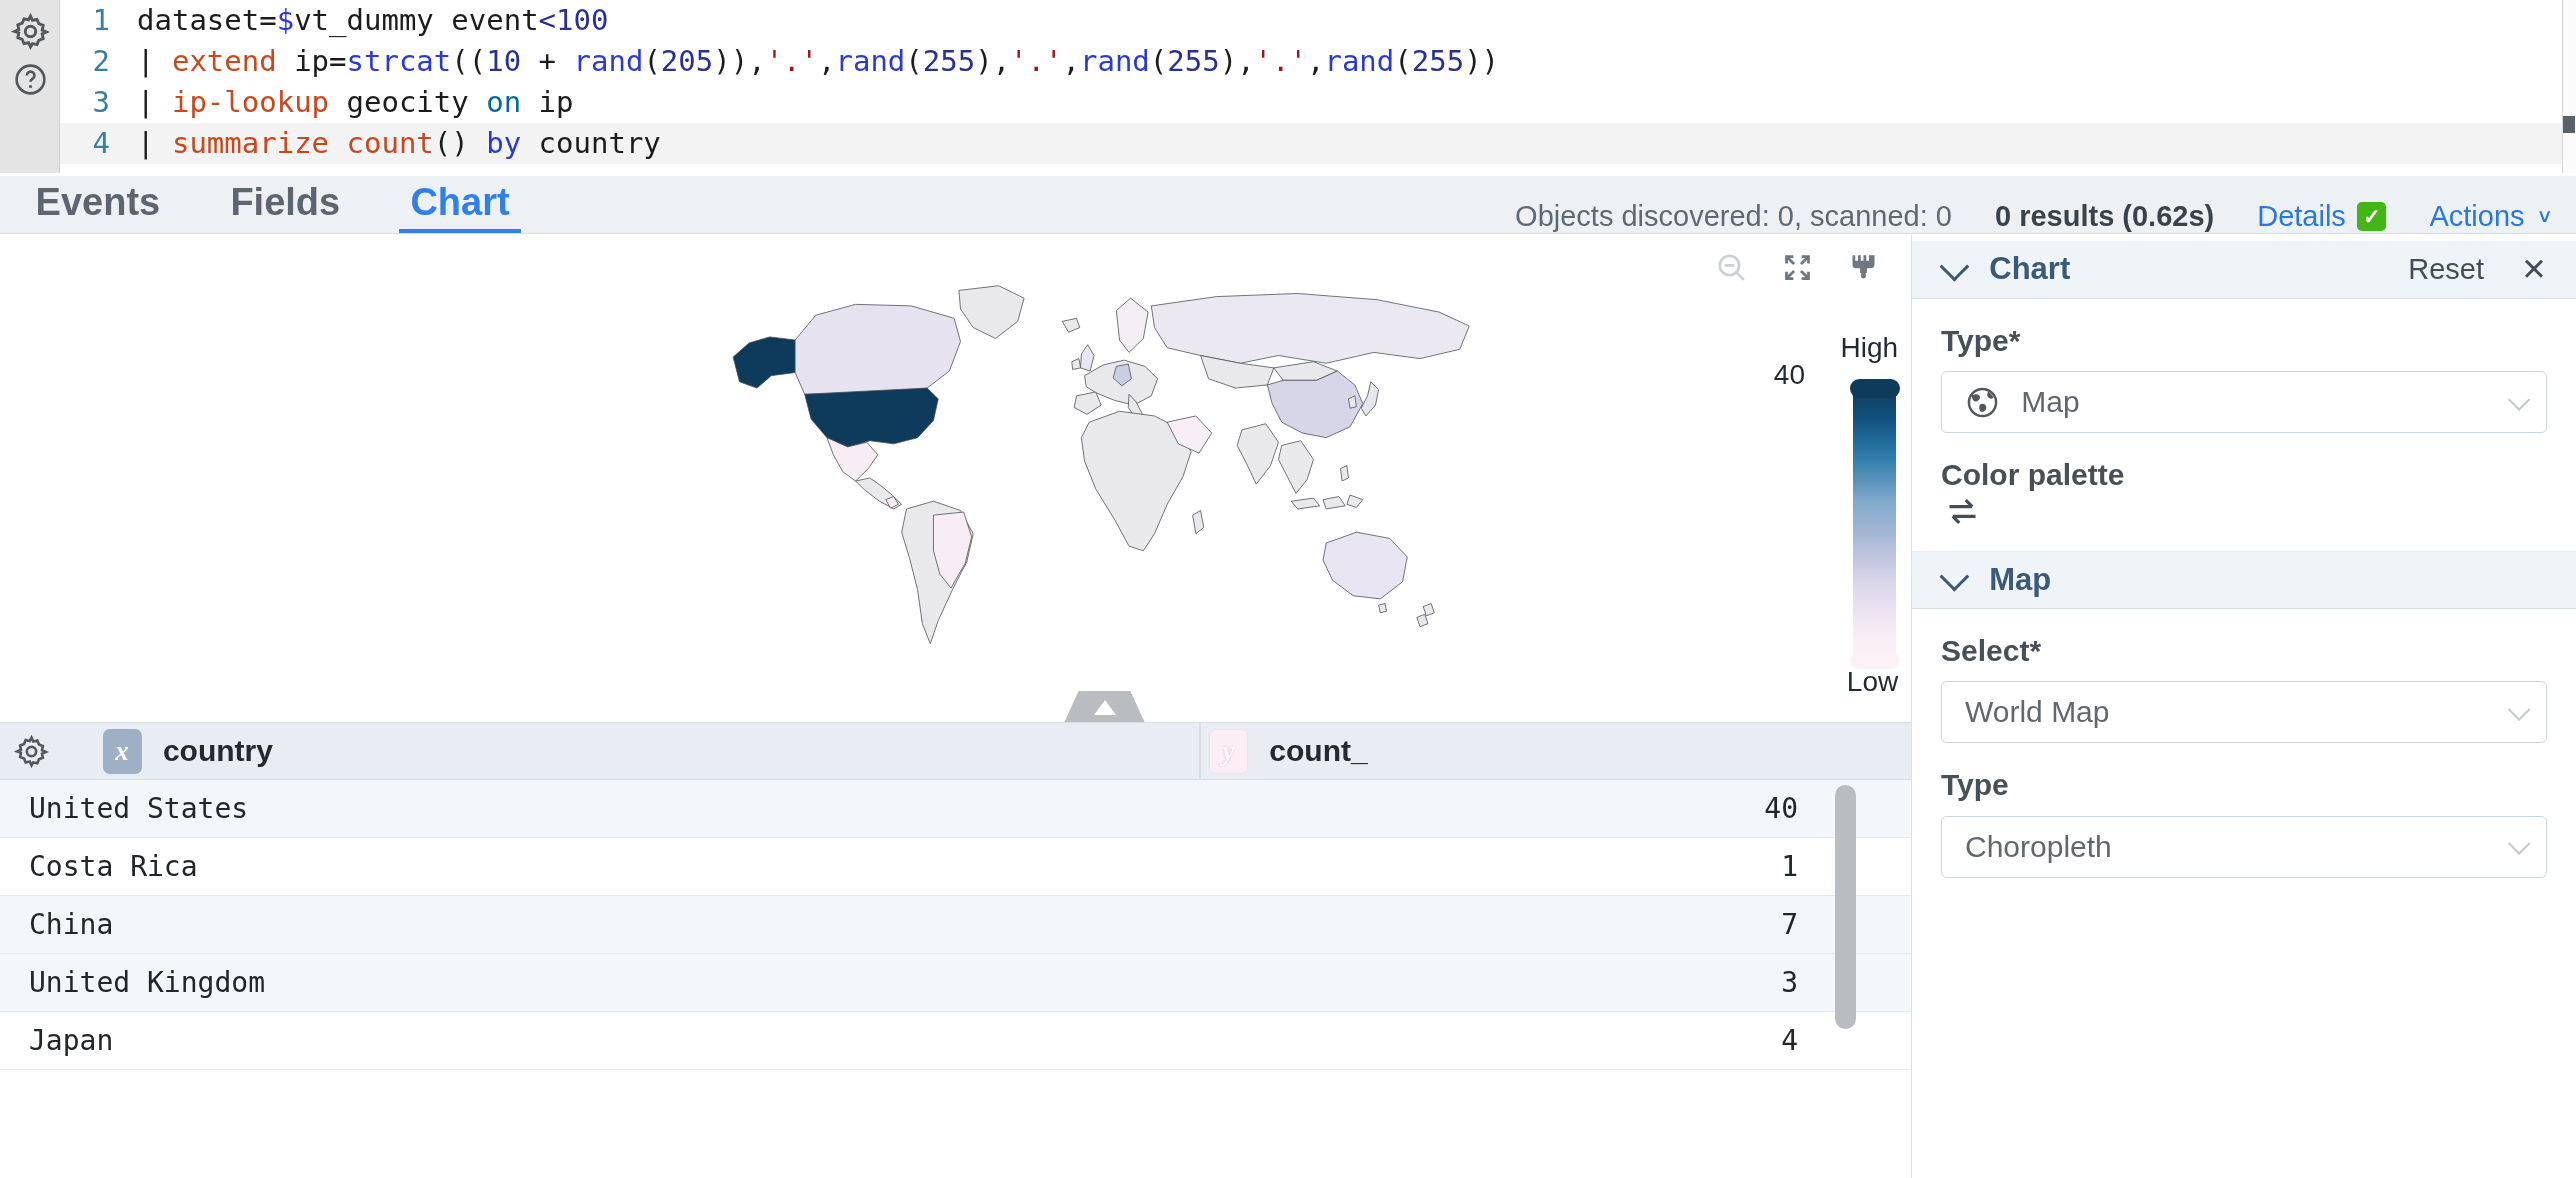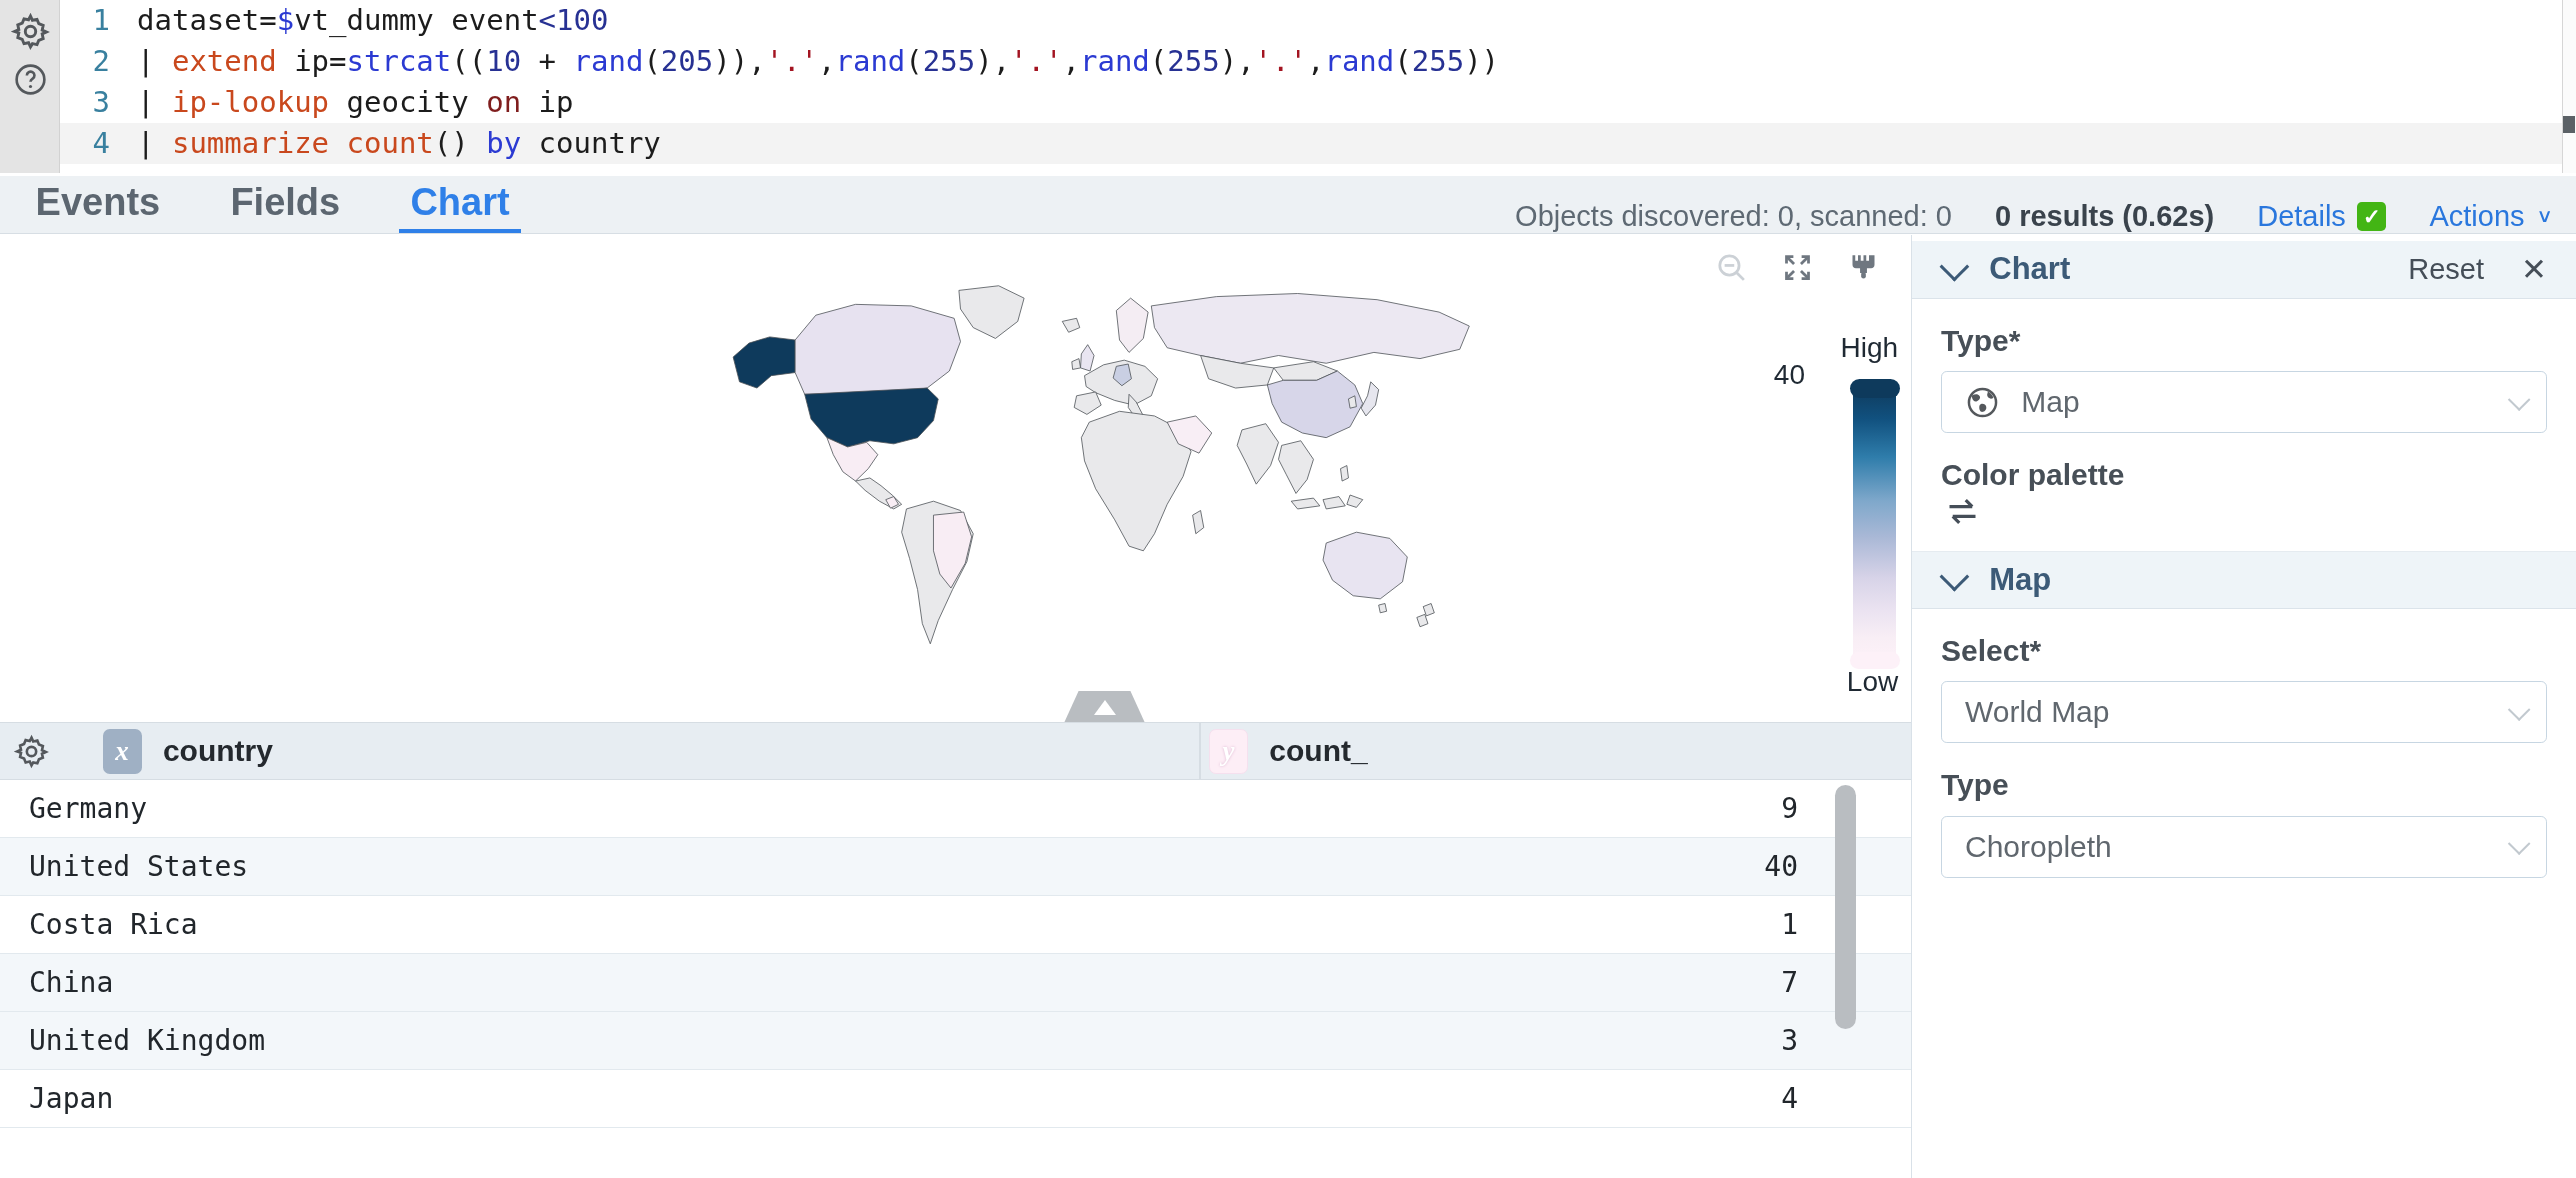--- a/index.html
+++ b/index.html
@@ -104,21 +104,21 @@
         <svg class="icon" viewBox="0 0 24 24" fill="none" stroke="currentColor" stroke-width="1.8">
             <circle cx="12" cy="12" r="9.5"></circle>
             <path d="M9.5 9.2a2.6 2.6 0 1 1 4 2.2c-.9.6-1.5 1-1.5 2.1"></path>
             <circle cx="12" cy="16.8" r="1.1" fill="currentColor" stroke="none"></circle>
           </svg>
       </div>
     </div>
     <div class="code-area" id="code-lines">
         <div class="code-line"><span class="ln" style="color: rgb(57, 128, 159);">1</span><span style="color: rgb(28, 28, 28);">dataset=</span><span style="color: rgb(43, 58, 210);">$</span><span style="color: rgb(28, 28, 28);">vt_dummy event</span><span style="color: rgb(39, 49, 147);">&lt;100</span></div>
         <div class="code-line"><span class="ln" style="color: rgb(57, 128, 159);">2</span><span style="color: rgb(28, 28, 28);">| </span><span style="color: rgb(201, 72, 29);">extend</span><span style="color: rgb(28, 28, 28);"> ip=</span><span style="color: rgb(43, 58, 210);">strcat</span><span style="color: rgb(28, 28, 28);">((</span><span style="color: rgb(39, 49, 147);">10</span><span style="color: rgb(28, 28, 28);"> + </span><span style="color: rgb(43, 58, 210);">rand</span><span style="color: rgb(28, 28, 28);">(</span><span style="color: rgb(39, 49, 147);">205</span><span style="color: rgb(28, 28, 28);">)),</span><span style="color: rgb(163, 20, 33);">'.'</span><span style="color: rgb(28, 28, 28);">,</span><span style="color: rgb(43, 58, 210);">rand</span><span style="color: rgb(28, 28, 28);">(</span><span style="color: rgb(39, 49, 147);">255</span><span style="color: rgb(28, 28, 28);">),</span><span style="color: rgb(163, 20, 33);">'.'</span><span style="color: rgb(28, 28, 28);">,</span><span style="color: rgb(43, 58, 210);">rand</span><span style="color: rgb(28, 28, 28);">(</span><span style="color: rgb(39, 49, 147);">255</span><span style="color: rgb(28, 28, 28);">),</span><span style="color: rgb(163, 20, 33);">'.'</span><span style="color: rgb(28, 28, 28);">,</span><span style="color: rgb(43, 58, 210);">rand</span><span style="color: rgb(28, 28, 28);">(</span><span style="color: rgb(39, 49, 147);">255</span><span style="color: rgb(28, 28, 28);">))</span></div>
-        <div class="code-line"><span class="ln" style="color: rgb(57, 128, 159);">3</span><span style="color: rgb(28, 28, 28);">| </span><span style="color: rgb(201, 72, 29);">ip-lookup</span><span style="color: rgb(28, 28, 28);"> geocity </span><span style="color: #7f1d1d;">on</span><span style="color: rgb(28, 28, 28);"> ip</span></div>
+        <div class="code-line"><span class="ln" style="color: rgb(57, 128, 159);">3</span><span style="color: rgb(28, 28, 28);">| </span><span style="color: rgb(201, 72, 29);">ip-lookup</span><span style="color: rgb(28, 28, 28);"> geocity </span><span style="color: #0369a1;">on</span><span style="color: rgb(28, 28, 28);"> ip</span></div>
         <div class="code-line active"><span class="ln" style="color: rgb(57, 128, 159);">4</span><span style="color: rgb(28, 28, 28);">| </span><span style="color: rgb(201, 72, 29);">summarize</span><span style="color: rgb(28, 28, 28);"> </span><span style="color: rgb(201, 72, 29);">count</span><span style="color: rgb(28, 28, 28);">() </span><span style="color: rgb(43, 58, 210);">by</span><span style="color: rgb(28, 28, 28);"> country</span></div>
       </div>
     <div class="editor-scroll">
       <div class="editor-thumb"></div>
     </div>
   </div>
 
   <div class="tabbar">
     <div class="tabs">
       <div class="tab">Events</div>
@@ -233,24 +233,20 @@
           </div>
           <span class="badge badge-x">x</span>
           <span class="col-label">country</span>
           <div class="t-divider"></div>
           <div class="col2">
             <span class="badge badge-y">y</span>
             <span class="col-label">count_</span>
           </div>
         </div>
         <div class="t-body" id="table-body">
-            <div class="t-row">
-              <span class="cname">Germany</span>
-              <span class="cval" style="position: static; margin-left: auto; margin-right: 113px; width: auto;">9</span>
-            </div>
             <div class="t-row alt">
               <span class="cname">United States</span>
               <span class="cval" style="position: static; margin-left: auto; margin-right: 113px; width: auto;">40</span>
             </div>
             <div class="t-row">
               <span class="cname">Costa Rica</span>
               <span class="cval" style="position: static; margin-left: auto; margin-right: 113px; width: auto;">1</span>
             </div>
             <div class="t-row alt">
               <span class="cname">China</span>

